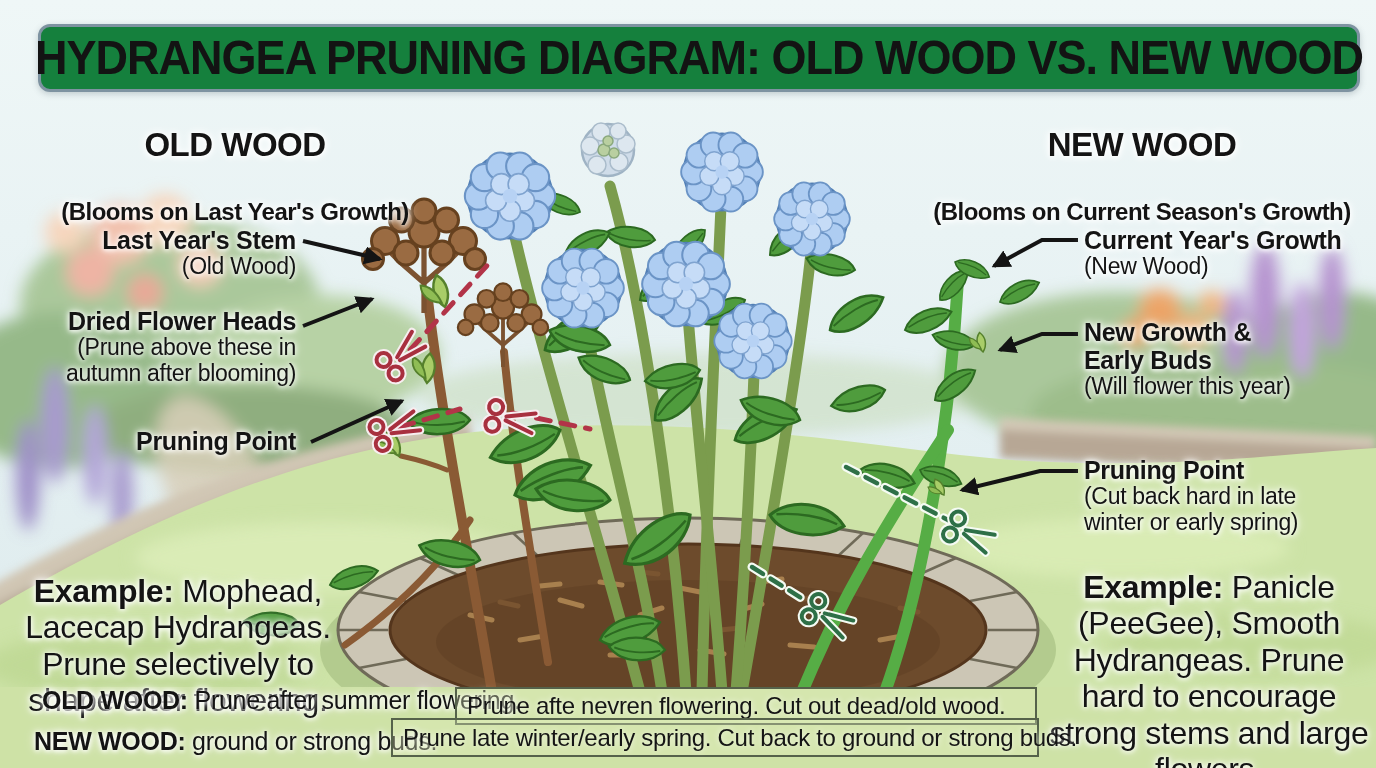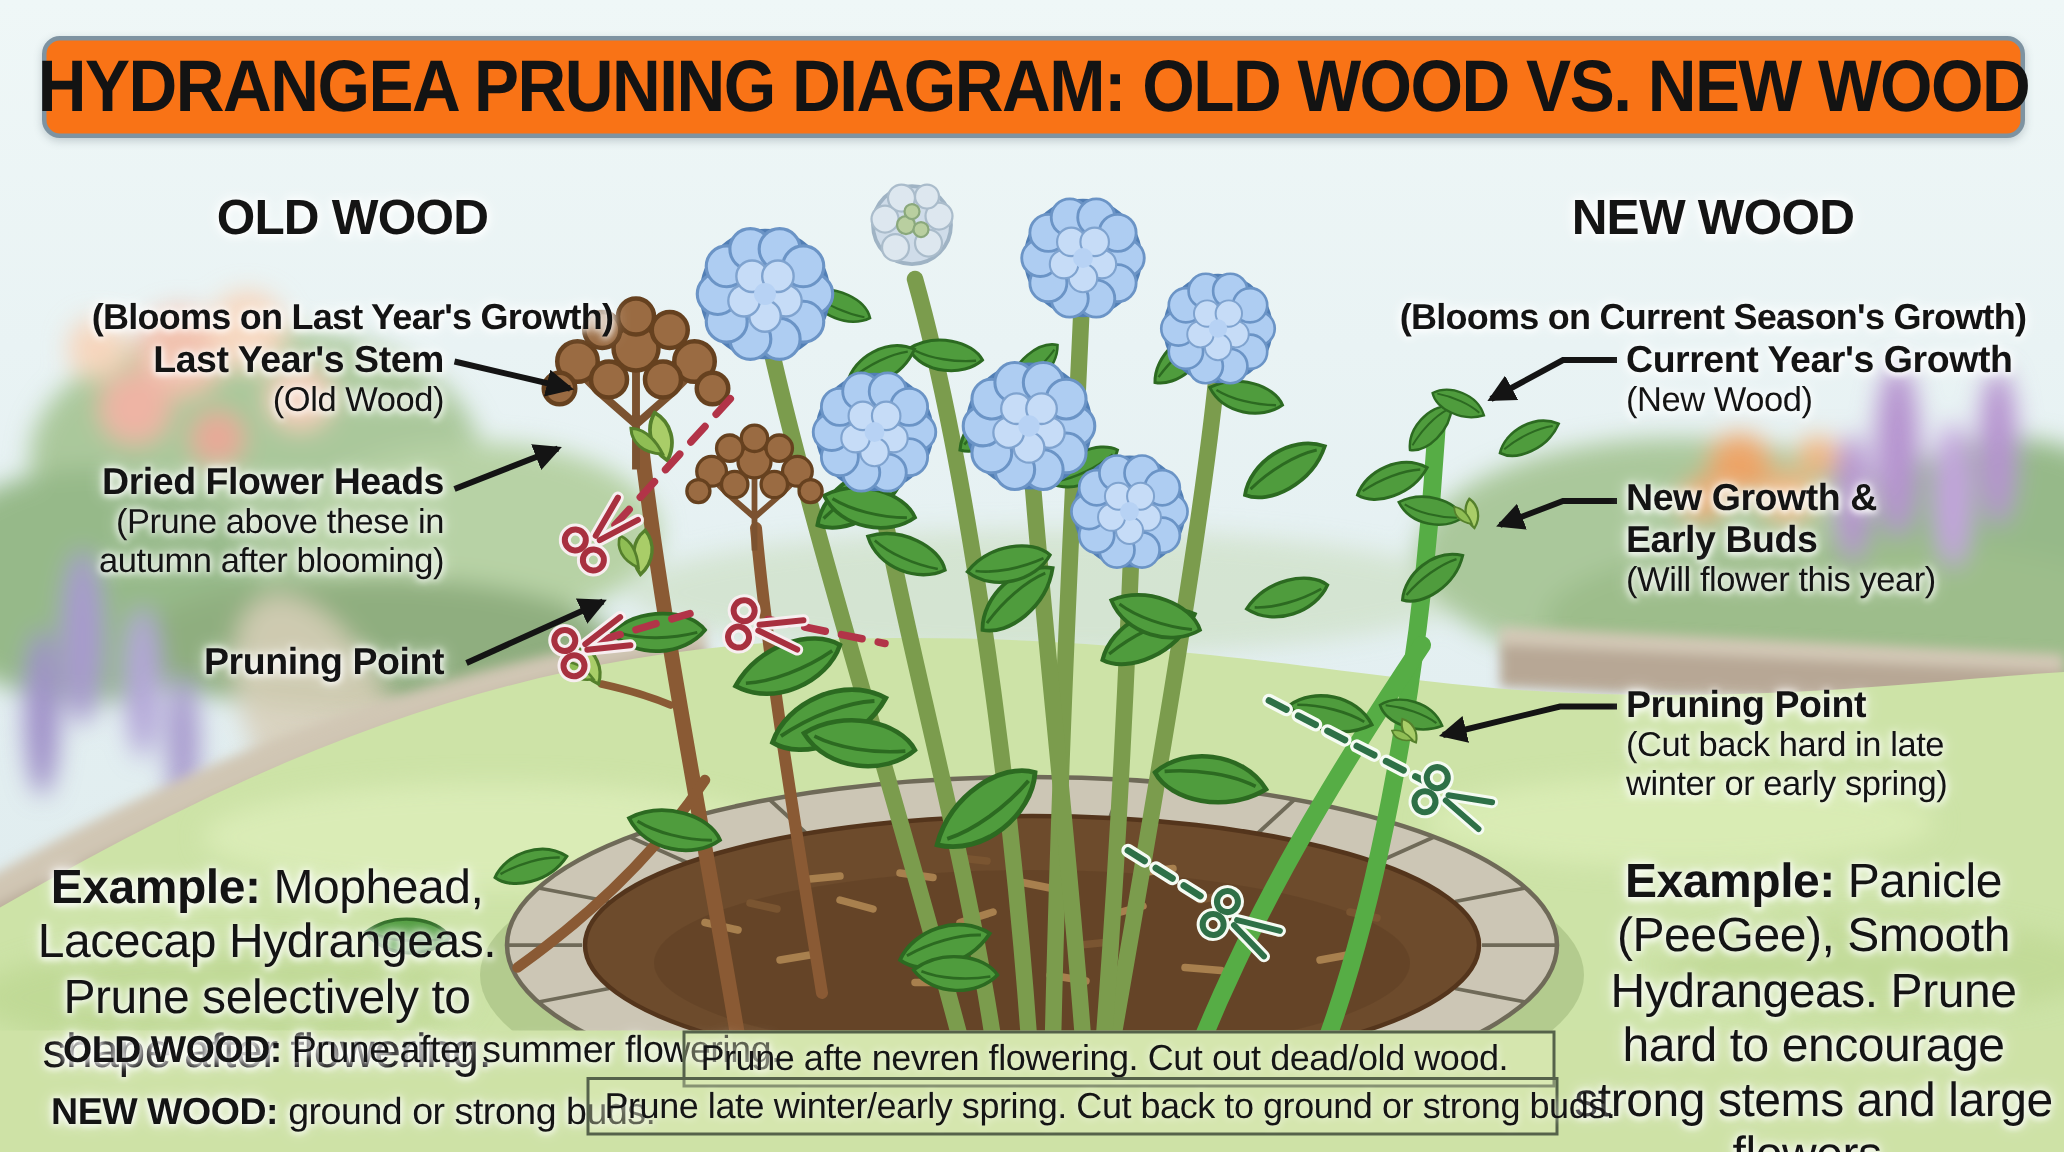--- a/index.html
+++ b/index.html
@@ -1,21 +1,21 @@
 <!DOCTYPE html>
 <html><head>
 <meta charset="utf-8">
 <style>
   html,body{margin:0;padding:0;background:#d8e4e6;}
   #stage{position:relative;width:1376px;height:768px;overflow:hidden;
          font-family:"Liberation Sans","DejaVu Sans",sans-serif;color:#141414;}
   #art{position:absolute;inset:0;}
   .txt{position:absolute;text-shadow:0 0 6px rgba(255,255,255,.95),0 0 12px rgba(255,255,255,.85),0 1px 4px rgba(255,255,255,.9);}
   
-  .banner{left:28px;top:24px;width:1316px;height:62px;background:#f97316;
+  .banner{left:38px;top:24px;width:1316px;height:62px;background:#15803d;
           border:3px solid #7e93a1;border-radius:12px;display:flex;align-items:center;justify-content:center;
           box-shadow:0 2px 6px rgba(60,80,90,.25);text-shadow:none;}
   .banner .t{font-size:45px;font-weight:700;letter-spacing:-1px;transform:scaleY(1.08);white-space:nowrap;color:#131313;}
   
   .sec{width:440px;text-align:center;line-height:1.08;}
   .sec .h{font-size:33px;font-weight:700;letter-spacing:-.5px;}
   .sec .s{font-size:24px;font-weight:700;letter-spacing:-.5px;margin-top:36px;}
   
   .lbl{line-height:1.12;letter-spacing:-.3px;}
   .lbl .lt{font-size:25px;font-weight:700;}

